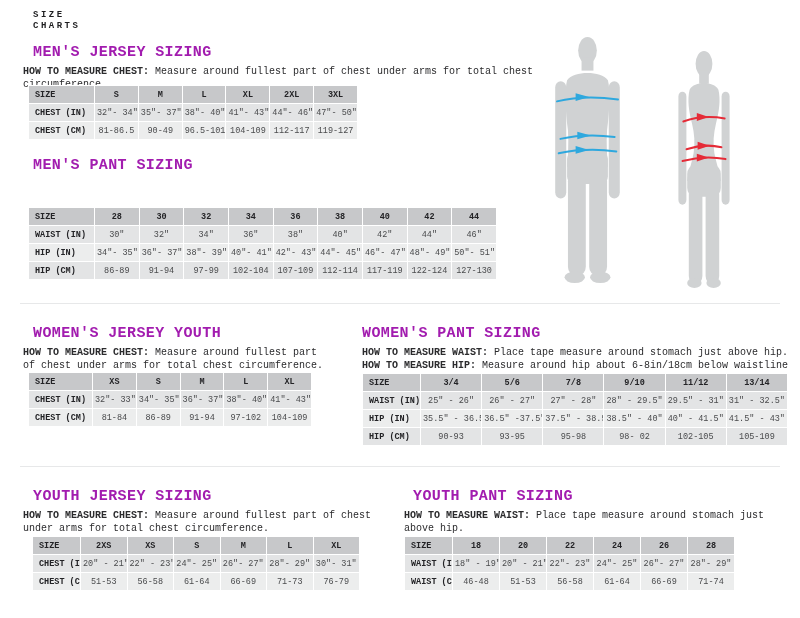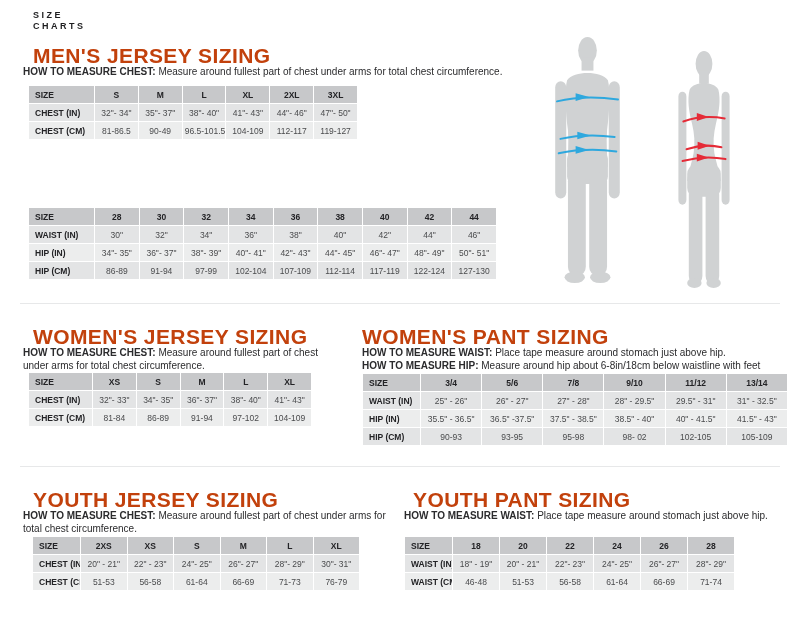--- a/index.html
+++ b/index.html
@@ -1,25 +1,25 @@
 <!DOCTYPE html>
 <html style="--table-header-bg: #c7c8ca; --row-dark: #e3e4e5; --row-light: #eceded; --silhouette: #d0d2d3; --male-arrow: #2ea8de; --female-arrow: #e52b37;"><head>
 <meta charset="utf-8">
 <style>
   html,body{margin:0;padding:0;background:#fff;}
   #page{
     position:relative;width:800px;height:618px;background:#fff;overflow:hidden;
-    font-family:Liberation Sans, sans-serif;color:#232326;
+    font-family:Liberation Mono, monospace;color:#232326;
   }
   .brand{
     position:absolute;font-size:9px;font-weight:bold;letter-spacing:2.5px;
     line-height:11px;color:#1e1e20;white-space:pre-line;
   }
   .sec-title{
-    position:absolute;font-size:21px;font-weight:800;letter-spacing:.4px;color:#c2410c;
+    position:absolute;font-size:15px;font-weight:800;letter-spacing:.4px;color:#a21caf;
     white-space:nowrap;
   }
   .note{
     position:absolute;font-size:10px;line-height:13px;color:#2b2b2d;margin:0;
   }
   .note b{font-weight:800;}
   table{border-collapse:collapse;table-layout:fixed;position:absolute;}
   th,td{
     border:1px solid #fff;height:17px;font-size:8.5px;text-align:center;
     padding:0 2px;color:#4a4b4d;font-weight:normal;overflow:hidden;white-space:nowrap;
@@ -77,20 +77,21 @@
           <td>81-86.5</td>
           <td>90-49</td>
           <td>96.5-101.5</td>
           <td>104-109</td>
           <td>112-117</td>
           <td>119-127</td>
         </tr>
       </tbody>
     </table>
 
+  <div class="sec-title" style="left:33px;top:157px">MEN'S PANT SIZING</div>
   <table style="left:28px;top:207px;width:469px">
       <colgroup>
         <col style="width:66px">
       </colgroup>
       <thead>
         <tr>
           <th>SIZE</th>
           <th>28</th>
           <th>30</th>
           <th>32</th>
@@ -191,21 +192,21 @@
       <polygon class="f-head" points="37,92.5 52,96.5 37,100.5"></polygon>
     </g>
     <g>
       <path class="arrow-line f-line" d="M18,112 Q45,106 72,110"></path>
       <polygon class="f-head" points="36,104.5 51,108.5 36,112.5"></polygon>
     </g>
   </svg>
 
   <div class="divider" style="left:20px;top:303px;width:760px"></div>
 
-  <div class="sec-title" style="left:33px;top:325px">WOMEN'S JERSEY SIZING</div>
+  <div class="sec-title" style="left:33px;top:325px">WOMEN'S JERSEY YOUTH</div>
   <p class="note" style="left:23px;top:346px;width:312px"><b>HOW TO MEASURE CHEST:</b> <span>Measure around fullest part of chest under arms for total chest circumference.</span></p>
   <table style="left:28px;top:372px;width:284px">
       <colgroup>
         <col style="width:64px">
       </colgroup>
       <thead>
         <tr>
           <th>SIZE</th>
           <th>XS</th>
           <th>S</th>

